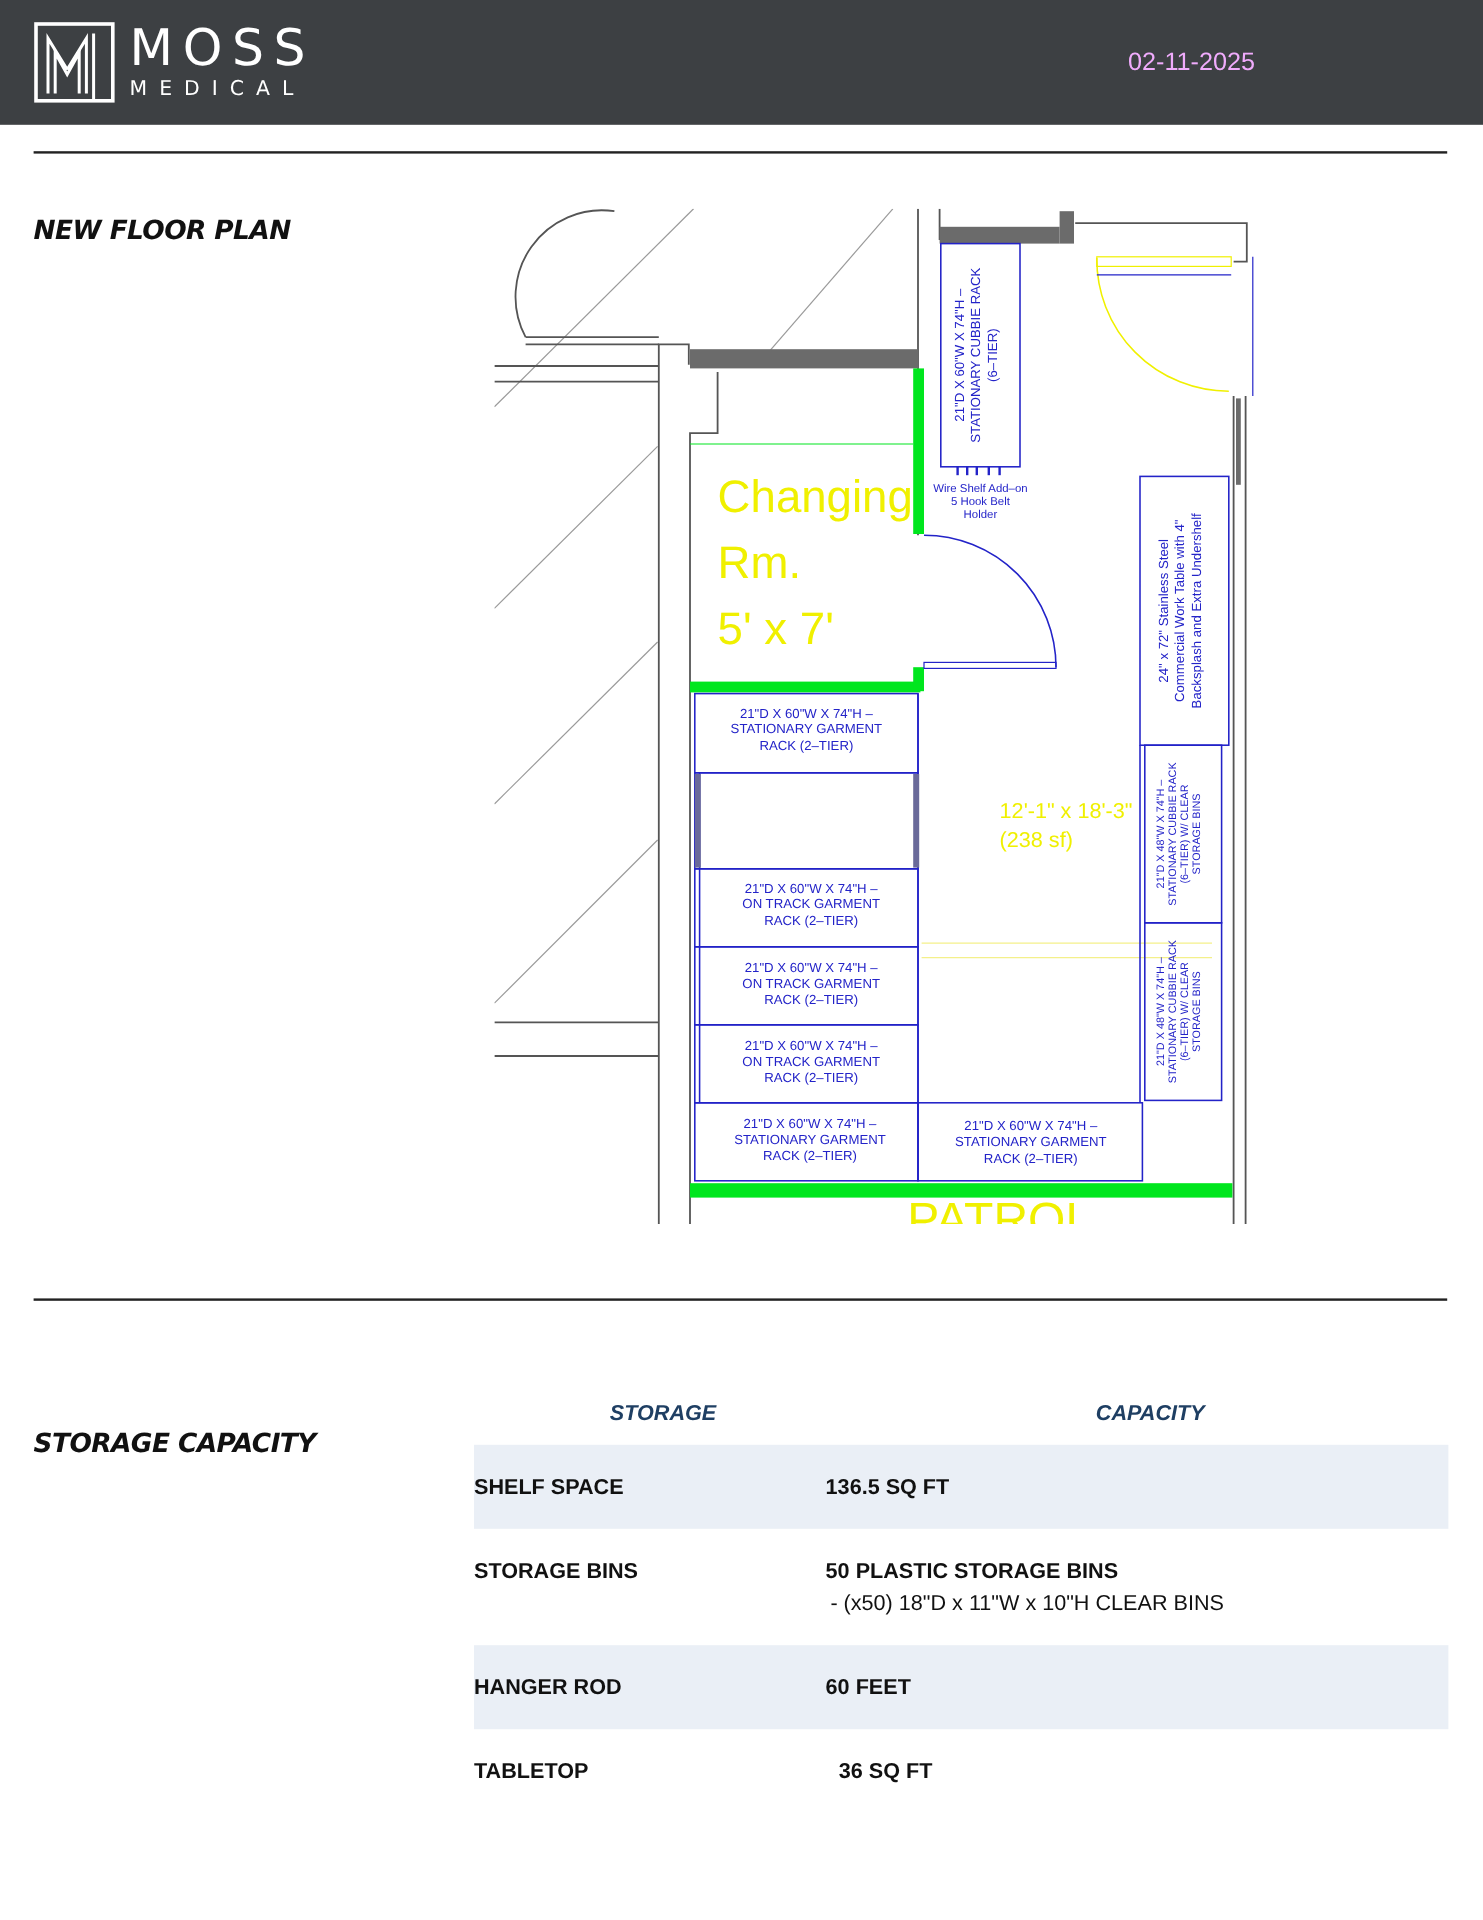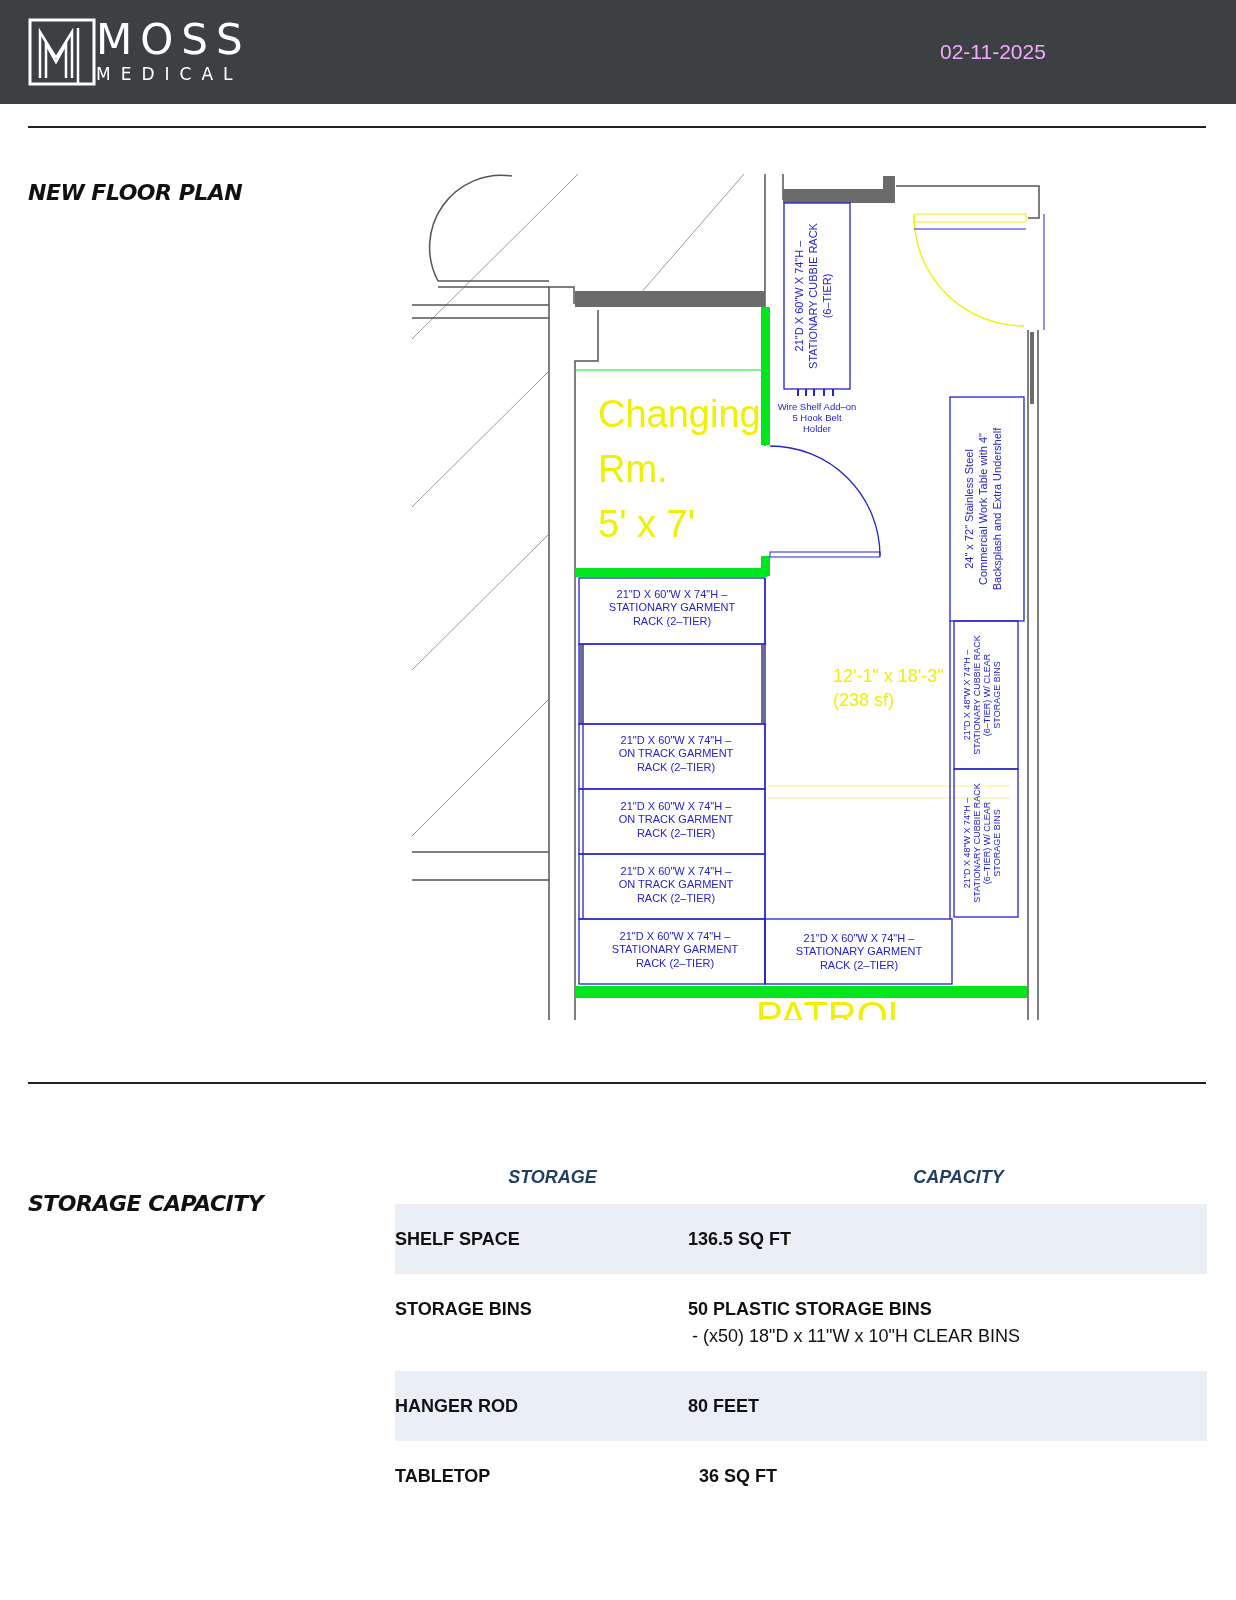--- a/index.html
+++ b/index.html
@@ -1,20 +1,20 @@
 <!DOCTYPE html>
 <html><head>
 <meta charset="utf-8">
 <style>
   html, body { margin: 0; padding: 0; }
   body { width: 1236px; height: 1600px; background: #ffffff; position: relative; overflow: hidden; font-family: "Liberation Sans", sans-serif; }
   .header { position: absolute; left: 0; top: 0; width: 1236px; height: 104px; background: #3d4043; }
   .logo { position: absolute; left: 28px; top: 18px; display: flex; align-items: center; }
   .logo-mark { width: 68px; height: 68px; }
-  .logo-text { color: #ffffff; }
+  .logo-text { margin-left: 12px; color: #ffffff; }
   .logo-moss { font-family: "DejaVu Sans", sans-serif; font-size: 42px; letter-spacing: 8px; line-height: 42px; font-weight: 400; }
   .logo-medical { font-family: "DejaVu Sans", sans-serif; font-size: 17px; letter-spacing: 10px; line-height: 22px; margin-top: 2px; }
   .date { position: absolute; left: 940px; top: 40px; color: #f0abfc; font-size: 21px; font-family: "Liberation Sans", sans-serif; }
   .rule { position: absolute; left: 28px; width: 1178px; height: 2px; background: #222; }
   .section-title { position: absolute; left: 28px; font-family: "DejaVu Sans", sans-serif; font-weight: bold; font-style: italic; font-size: 22px; color: #111; letter-spacing: -0.5px; }
   .plan { position: absolute; left: 412px; top: 174px; width: 640px; height: 846px; }
   .table { position: absolute; left: 395px; top: 1150px; width: 812px; }
   .th-row { display: flex; height: 54px; align-items: center; }
   .th { font-family: "Liberation Sans", sans-serif; font-weight: bold; font-style: italic; font-size: 18px; color: #1f3f63; text-align: center; }
   .th.c1 { width: 315px; }
@@ -200,21 +200,21 @@
   </div>
   <div class="tr" style="height:97px;">
     <div class="td1" style="padding-top:25px;">STORAGE BINS</div>
     <div class="td2" style="padding-top:25px;">
       <div>50 PLASTIC STORAGE BINS</div>
       <div class="sub">- (x50) 18"D x 11"W x 10"H CLEAR BINS</div>
     </div>
   </div>
   <div class="tr shade" style="height:70px;">
     <div class="td1" style="line-height:70px;">HANGER ROD</div>
-    <div class="td2" style="line-height:70px;">80 FEET</div>
+    <div class="td2" style="line-height:70px;">60 FEET</div>
   </div>
   <div class="tr" style="height:70px;gap:11px;">
     <div class="td1" style="line-height:70px;">TABLETOP</div>
     <div class="td2" style="line-height:70px;">36 SQ FT</div>
   </div>
 </div>
 
 <div class="footer">Page 2 of 7</div>
 
 </body></html>

